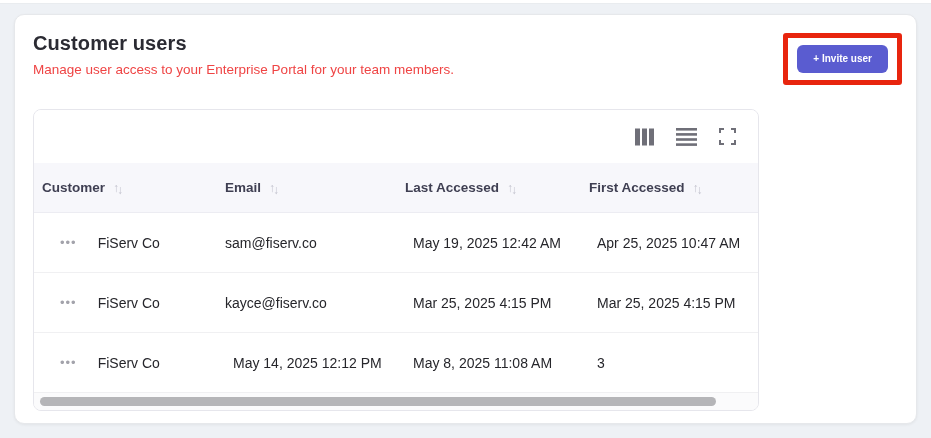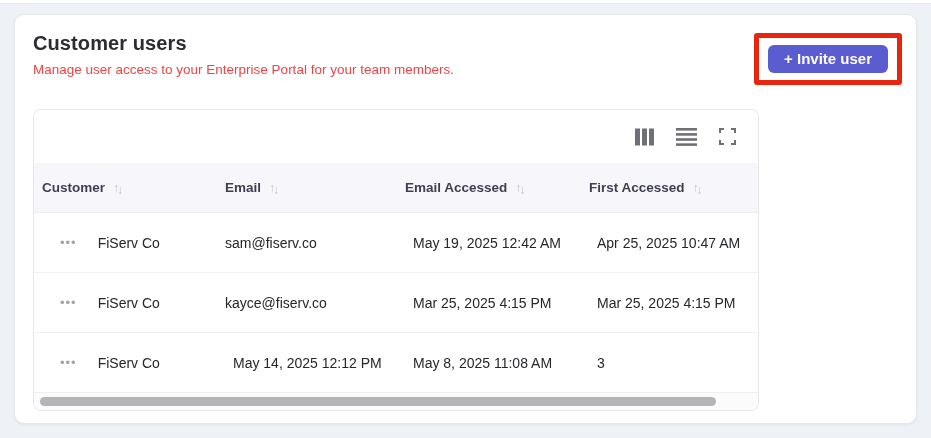--- a/index.html
+++ b/index.html
@@ -25,21 +25,21 @@
   .page-title { font-size: 20px; font-weight: bold; color: #2b2b33; letter-spacing: 0.1px; }
   .page-subtitle { margin-top: 7px; font-size: 13.5px; color: #ef4444; }
   .invite-highlight {
     border: 5px solid #e8250e; border-radius: 3px;
     padding: 7px 9px; margin-top: 1px; margin-right: -4px;
     background: #ffffff;
   }
   .invite-btn {
     display: inline-block; background: #5a5cd0; color: #ffffff;
     border: none; border-radius: 6px; height: 28px; line-height: 28px;
-    padding: 0 16px; font-size: 15px; font-weight: bold;
+    padding: 0 16px; font-size: 10px; font-weight: bold;
     font-family: inherit; cursor: pointer; white-space: nowrap;
   }
   .table-wrap {
     margin-top: 24px; width: 726px; height: 302px;
     border: 1px solid #e6e6ec; border-radius: 8px;
     background: #ffffff; overflow: hidden;
     display: flex; flex-direction: column;
   }
   .table-toolbar {
     height: 53px; flex: 0 0 53px; display: flex; align-items: center;
@@ -134,21 +134,21 @@
           </span>
       </div>
       <div class="th">
         <span>Email</span>
         <span class="sort">
             <span class="up">↑</span>
             <span class="dn">↓</span>
           </span>
       </div>
       <div class="th">
-        <span>Email Accessed</span>
+        <span>Last Accessed</span>
         <span class="sort">
             <span class="up">↑</span>
             <span class="dn">↓</span>
           </span>
       </div>
       <div class="th">
         <span>First Accessed</span>
         <span class="sort">
             <span class="up">↑</span>
             <span class="dn">↓</span>

